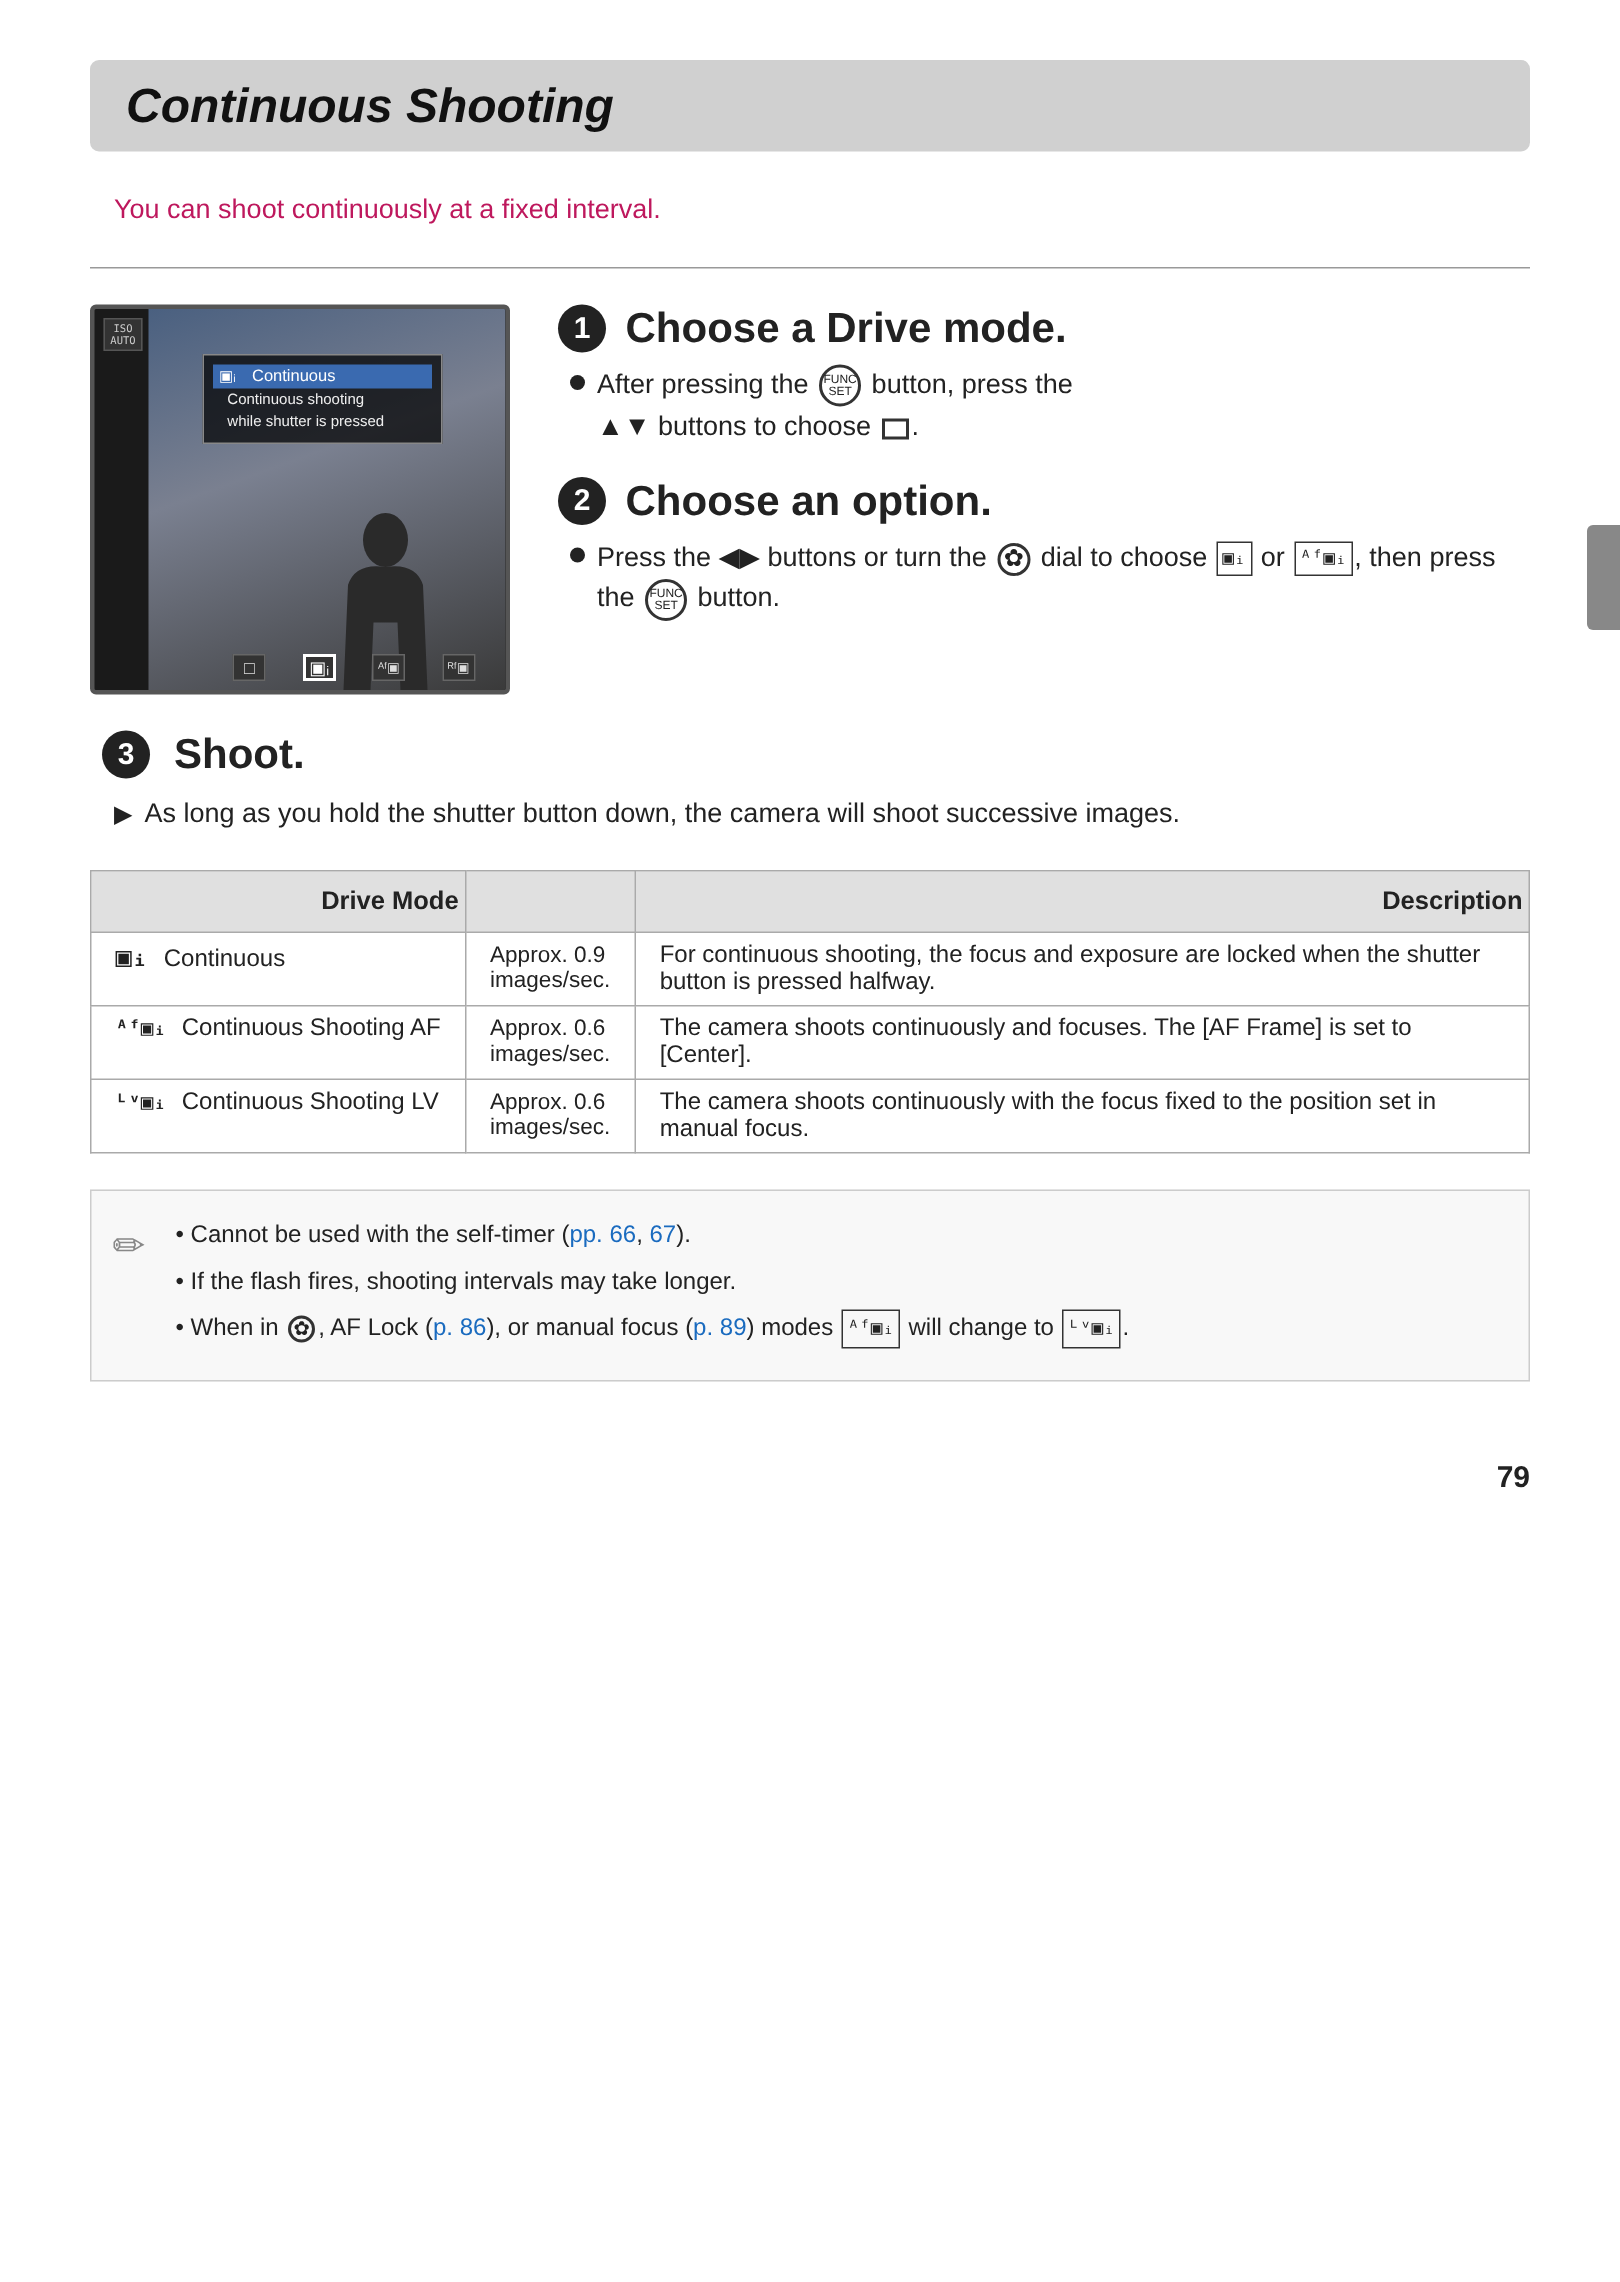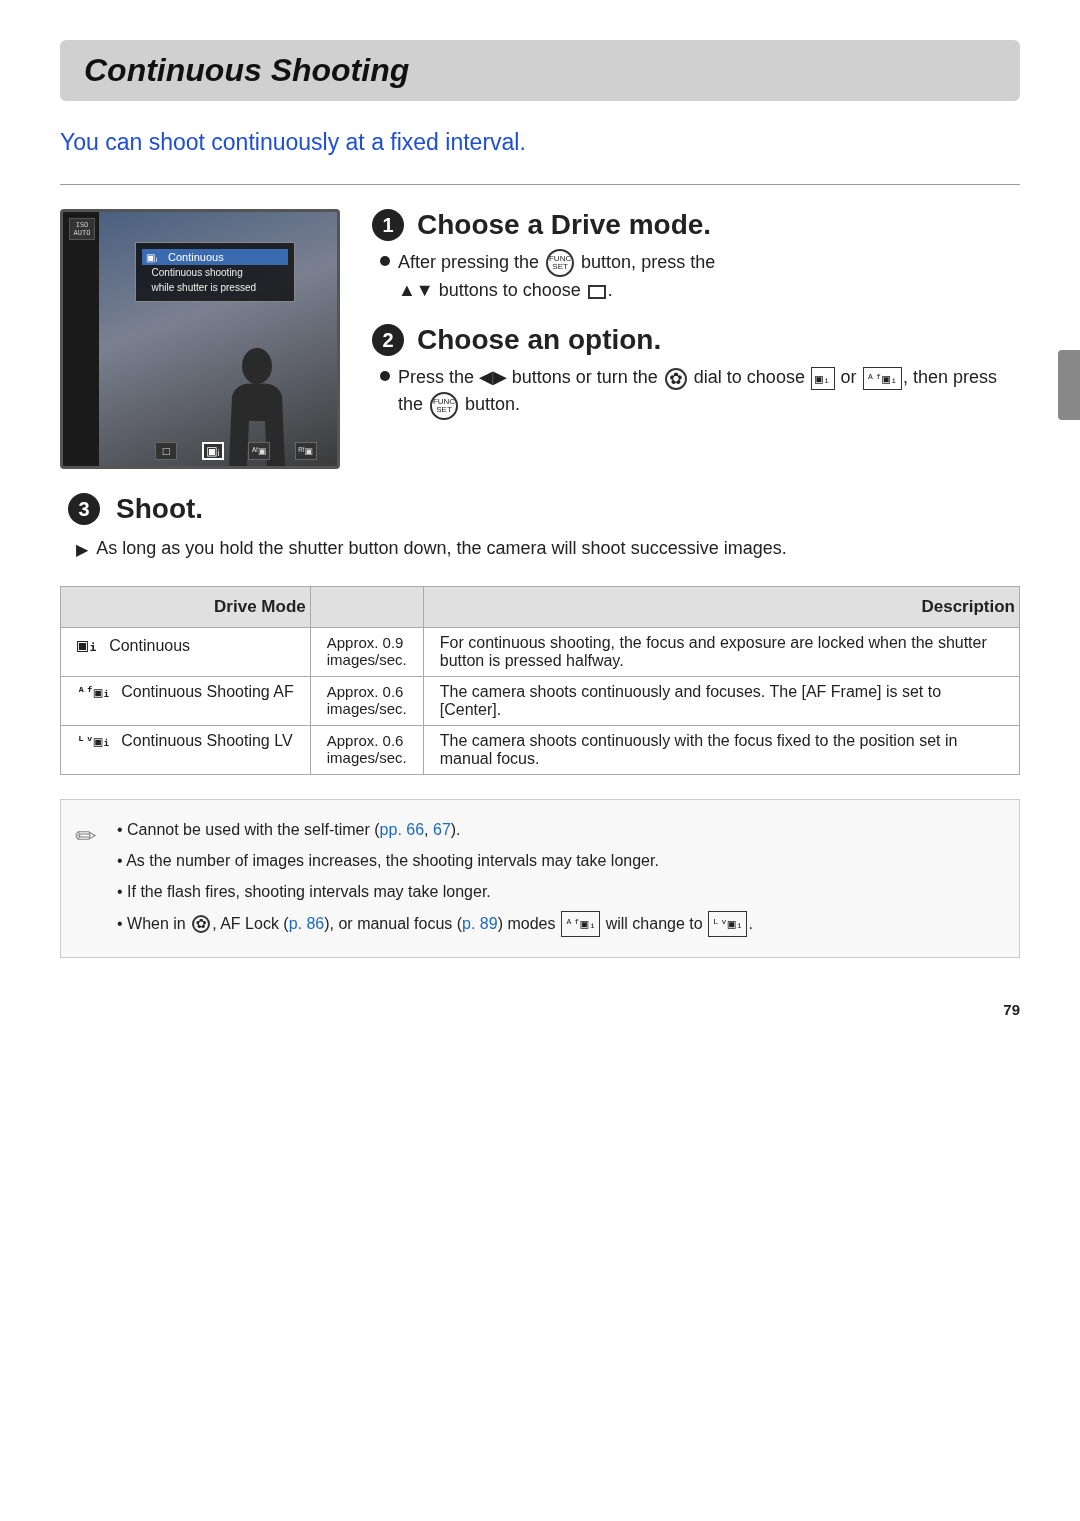--- a/index.html
+++ b/index.html
@@ -28,23 +28,24 @@
     .page-title-bar h1 {
       font-size: 32px;
       font-weight: 900;
       font-style: italic;
       color: #111;
       font-family: Arial Black, Arial, sans-serif;
     }
 
     
     .subtitle {
-      font-size: 23px;
+      font-size: 18px;
       margin-bottom: 28px;
-      color: #1d4ed8;
+      color: #be185d;
+      margin-left: 16px;
     }
 
     
     .top-section {
       display: flex;
       gap: 32px;
       margin-bottom: 24px;
     }
 
     
@@ -332,23 +333,23 @@
       content: "• ";
     }
     .link-text {
       color: #1a6bbf;
       text-decoration: none;
     }
 
     
     .page-number {
       position: absolute;
-      bottom: 30px;
+      bottom: 14px;
       right: 60px;
-      font-size: 15px;
+      font-size: 20px;
       font-weight: bold;
       color: #222;
     }
 
     
     .right-tab {
       position: absolute;
       right: 0;
       top: 350px;
       width: 22px;
@@ -511,23 +512,20 @@
       </tr>
     </tbody>
   </table>
 
   <div class="notes-box">
     <span class="notes-icon">✏</span>
     <div class="notes-item">
       Cannot be used with the self-timer (<a class="link-text">pp. 66</a>, <a class="link-text">67</a>).
     </div>
     <div class="notes-item">
-      As the number of images increases, the shooting intervals may take longer.
-    </div>
-    <div class="notes-item">
       If the flash fires, shooting intervals may take longer.
     </div>
     <div class="notes-item">
       When in <span class="sym-dial" style="width:18px;height:18px;font-size:13px;">✿</span>, AF Lock (<a class="link-text">p. 86</a>), or manual focus (<a class="link-text">p. 89</a>) modes <span class="sym-mode">ᴬᶠ▣ᵢ</span> will change to <span class="sym-mode">ᴸᵛ▣ᵢ</span>.
     </div>
   </div>
 
   <div class="right-tab"></div>
 
   <div class="page-number">79</div>

